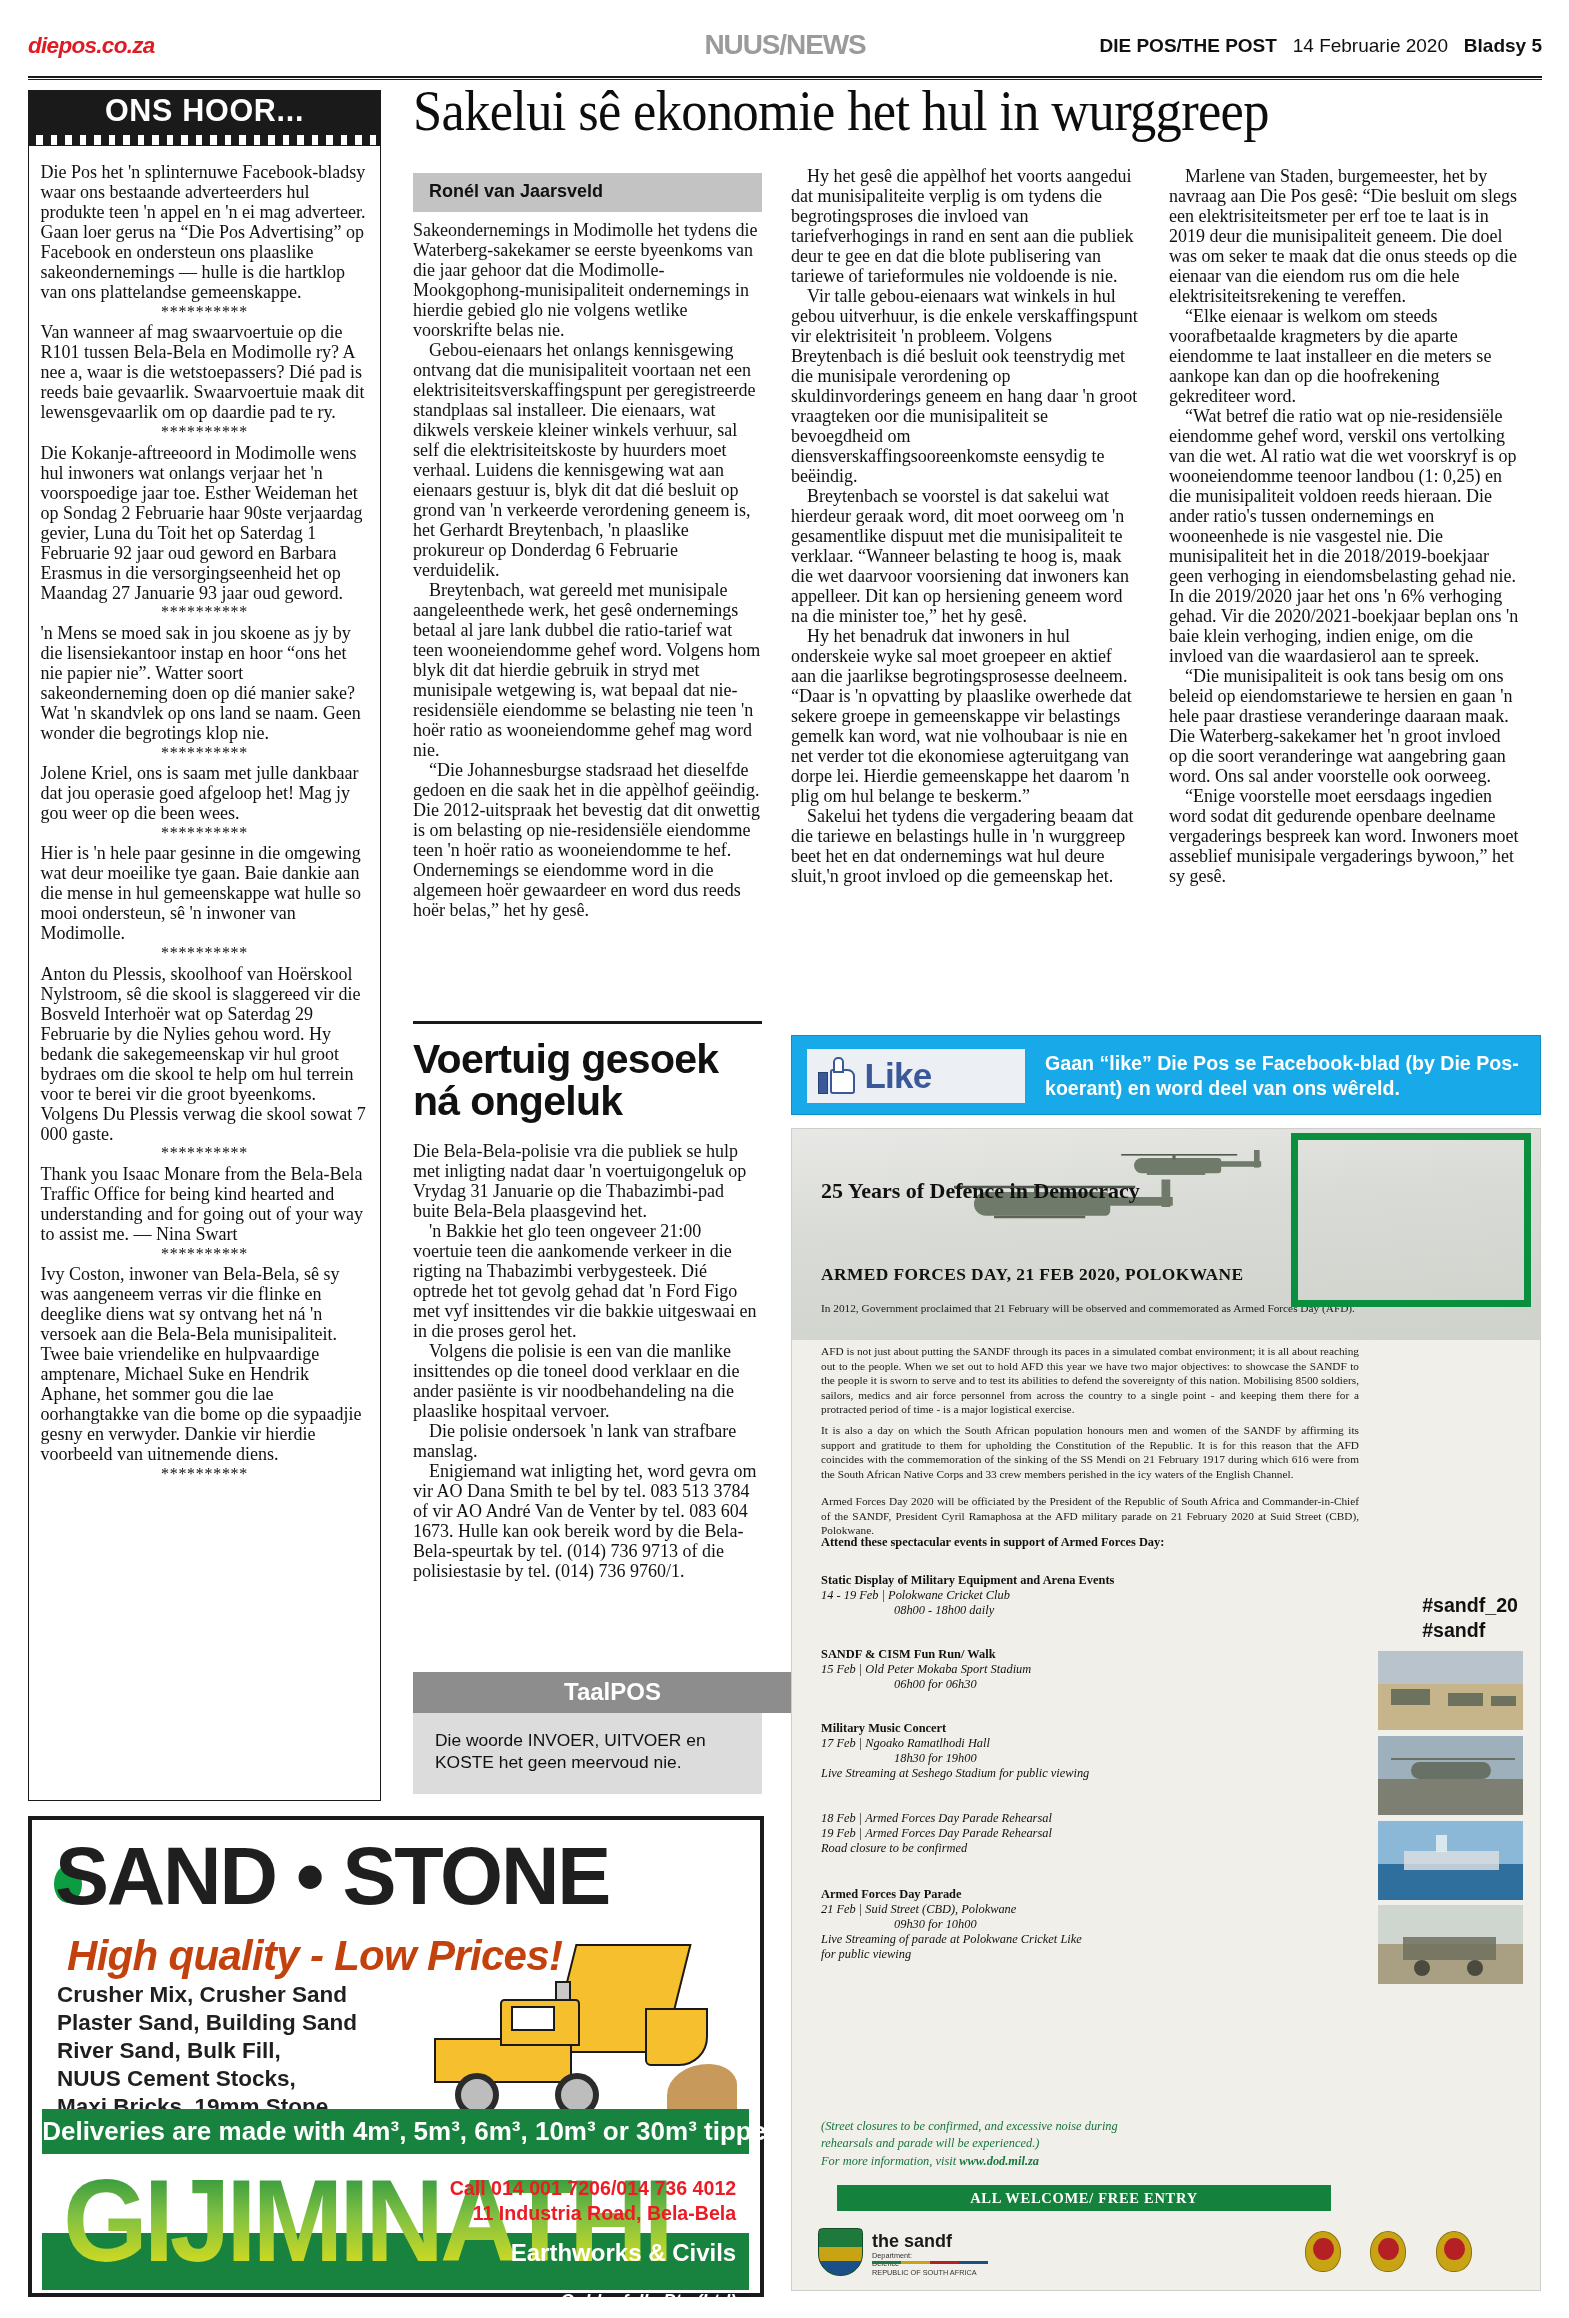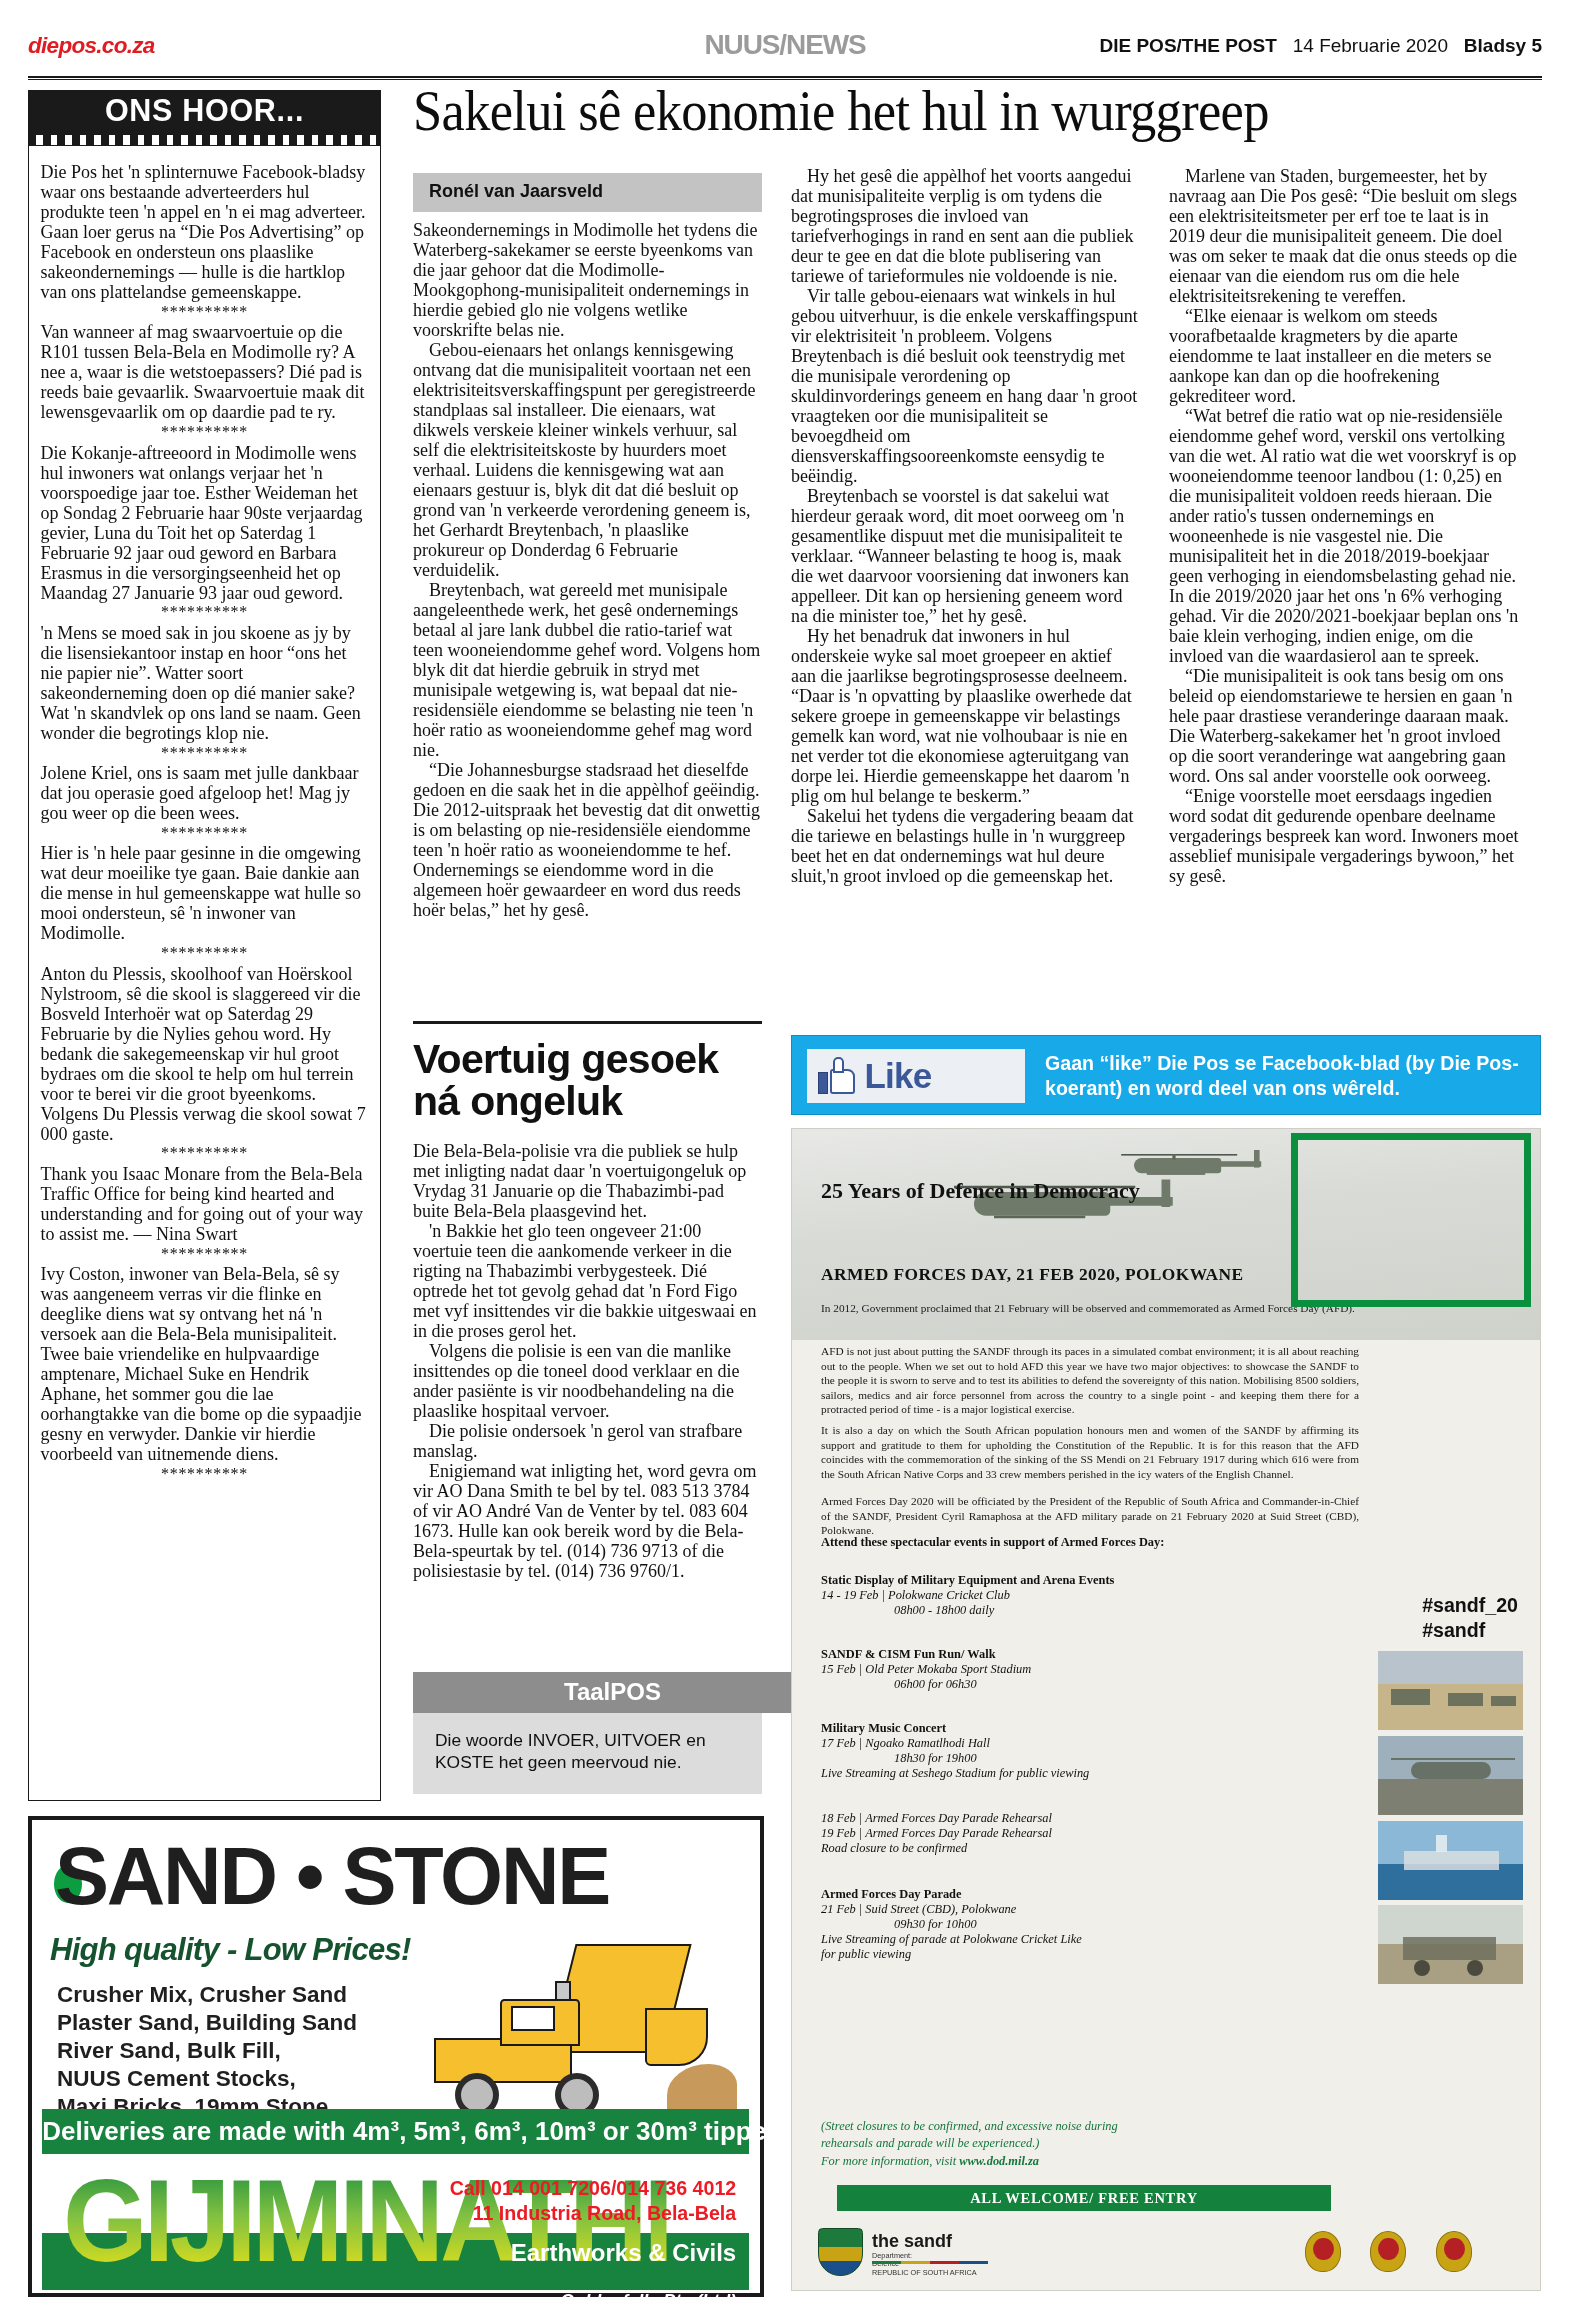--- a/index.html
+++ b/index.html
@@ -262,23 +262,23 @@
     position:absolute; left:23px; top:16px;
     font-family:"Liberation Sans", sans-serif; font-weight:bold;
     font-size:81px; line-height:81px; color:#1f1f1f; letter-spacing:-2.2px;
     white-space:nowrap;
   }
   .ss-dotgreen {
     position:absolute; left:22px; top:45px; width:28px; height:38px;
     background:#0b9d3f; border-radius:50%;
   }
   .ss-tag {
-    position:absolute; left:18px; top:112px;
+    position:absolute; left:35px; top:112px;
     font-family:"Liberation Sans", sans-serif; font-weight:bold; font-style:italic;
-    font-size:31px; color:#14532d; letter-spacing:-0.7px;
+    font-size:42px; color:#c2410c; letter-spacing:-0.7px;
   }
   .ss-list {
     position:absolute; left:25px; top:161px;
     font-family:"Liberation Sans", sans-serif; font-weight:bold;
     font-size:22.5px; line-height:28px; color:#1f1f1f;
   }
   .ss-truck { position:absolute; right:13px; top:109px; width:320px; height:182px; }
   .tr-bed { position:absolute; left:7.3px; top:109px; width:138px; height:45px; background:#f5bf2e; border:2.2px solid #1a1a1a;}
   .tr-cab { position:absolute; left:73px; top:70px; width:80px; height:47px; background:#f5bf2e; border:2.2px solid #1a1a1a; border-radius:4.4px 4.4px 0 0;}
   .tr-win { position:absolute; left:84px; top:77px; width:44px; height:25px; background:#ffffff; border:2.2px solid #1a1a1a;}
@@ -385,21 +385,21 @@
 
 <div class="rule2"></div>
 <div class="head2">
   <div>Voertuig gesoek</div>
   <div>ná ongeluk</div>
 </div>
 <div class="col2b-text bodytext" id="col2b">
     <p>Die Bela-Bela-polisie vra die publiek se hulp met inligting nadat daar 'n voertuigongeluk op Vrydag 31 Januarie op die Thabazimbi-pad buite Bela-Bela plaasgevind het.</p>
     <p class="ind">'n Bakkie het glo teen ongeveer 21:00 voertuie teen die aankomende verkeer in die rigting na Thabazimbi verbygesteek. Dié optrede het tot gevolg gehad dat 'n Ford Figo met vyf insittendes vir die bakkie uitgeswaai en in die proses gerol het.</p>
     <p class="ind">Volgens die polisie is een van die manlike insittendes op die toneel dood verklaar en die ander pasiënte is vir noodbehandeling na die plaaslike hospitaal vervoer.</p>
-    <p class="ind">Die polisie ondersoek 'n gerol van strafbare manslag.</p>
+    <p class="ind">Die polisie ondersoek 'n lank van strafbare manslag.</p>
     <p class="ind">Enigiemand wat inligting het, word gevra om vir AO Dana Smith te bel by tel. 083 513 3784 of vir AO André Van de Venter by tel. 083 604 1673. Hulle kan ook bereik word by die Bela-Bela-speurtak by tel. (014) 736 9713 of die polisiestasie by tel. (014) 736 9760/1.</p>
   </div>
 
 <div class="taalpos-head">
   <div class="t">TaalPOS</div>
 </div>
 <div class="taalpos-body">
   <p>Die woorde INVOER, UITVOER en KOSTE het geen meervoud nie.</p>
 </div>
 

